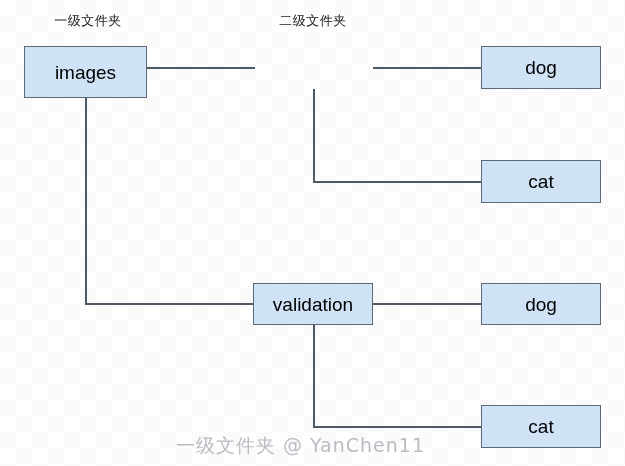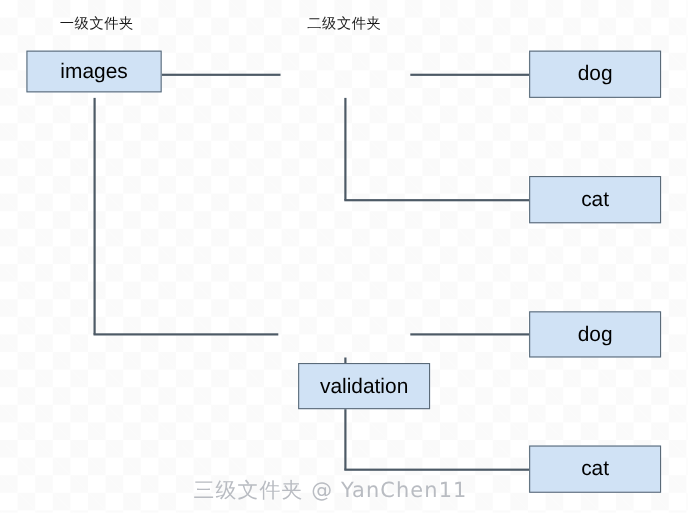--- a/index.html
+++ b/index.html
@@ -84,26 +84,26 @@
   <div class="edge edge-h" style="left:313px; top:181px; width:168px;"></div>
 
   <div class="edge edge-v" style="left:85px;  top:89px;  height:215px;"></div>
   <div class="edge edge-h" style="left:85px;  top:303px; width:168px;"></div>
 
   <div class="edge edge-h" style="left:373px; top:303px; width:108px;"></div>
 
   <div class="edge edge-v" style="left:313px; top:325px; height:102px;"></div>
   <div class="edge edge-h" style="left:313px; top:426px; width:168px;"></div>
 
-  <div class="watermark" style="left:176px; top:433px;">三级文件夹 @ YanChen11</div>
+  <div class="watermark" style="left:176px; top:433px;">一级文件夹 @ YanChen11</div>
 
-  <div class="node" style="left:24px;  top:46px;  width:123px; height:38px;">
+  <div class="node" style="left:24px;  top:46px;  width:123px; height:52px;">
       <span>images</span>
     </div>
-  <div class="node" style="left:271px; top:283px; width:120px; height:42px;margin-top:47px;">
+  <div class="node" style="left:253px; top:283px; width:120px; height:42px;">
       <span>validation</span>
     </div>
   <div class="node" style="left:481px; top:46px;  width:120px; height:43px;">
       <span>dog</span>
     </div>
   <div class="node" style="left:481px; top:160px; width:120px; height:43px;">
       <span>cat</span>
     </div>
   <div class="node" style="left:481px; top:283px; width:120px; height:42px;">
       <span>dog</span>

